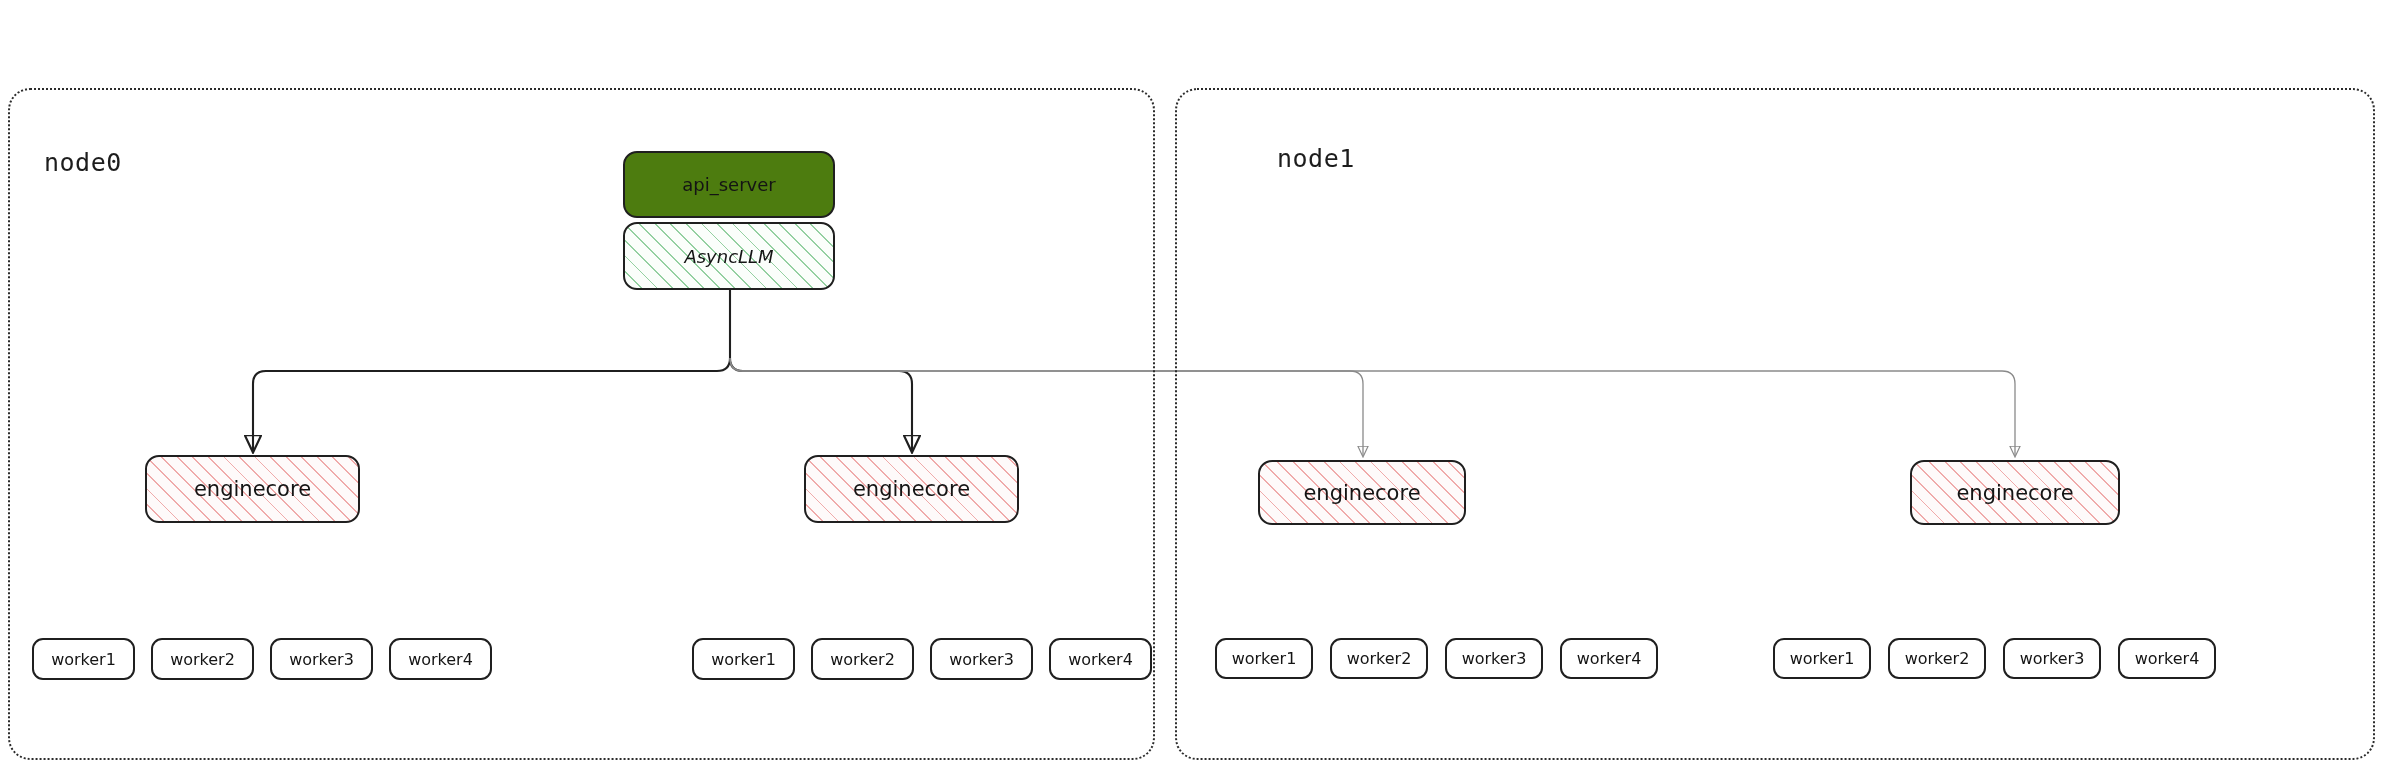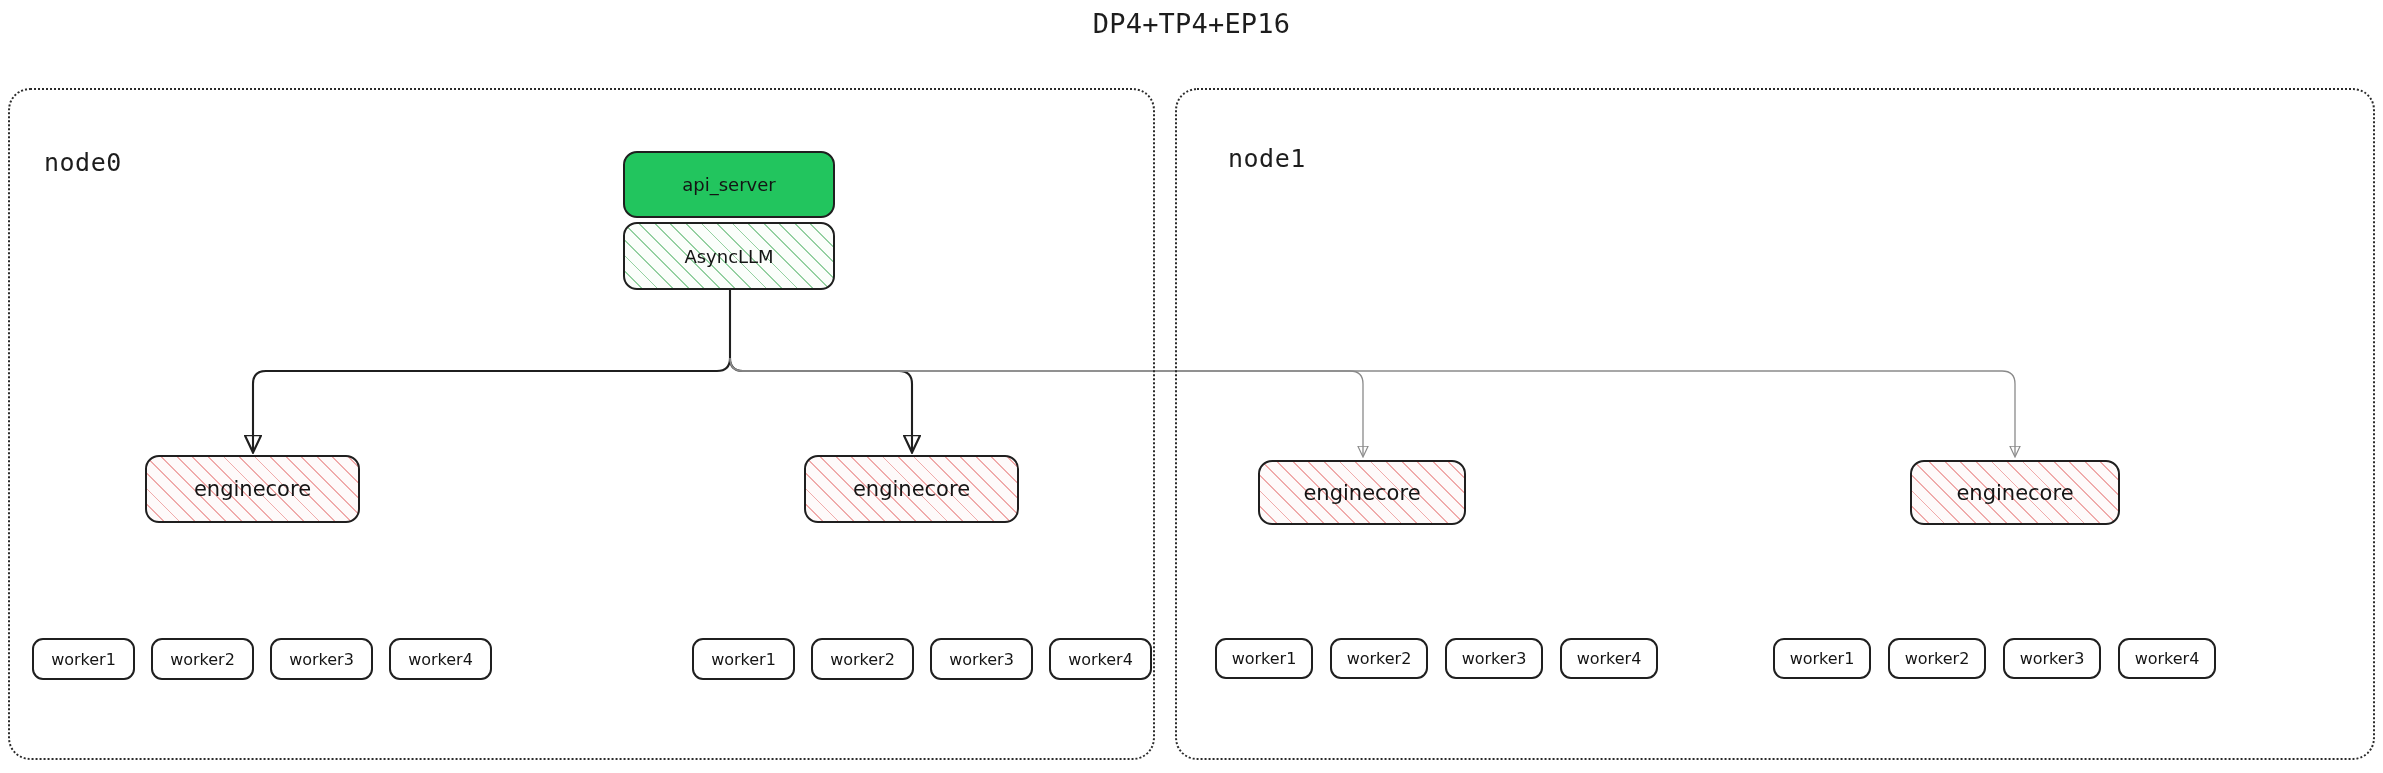--- a/index.html
+++ b/index.html
@@ -58,21 +58,21 @@
     align-items: center;
     justify-content: center;
     font-size: 18px;
     color: #141414;
     background: #ffffff;
     white-space: nowrap;
   }
 
   .box-api {
     border-radius: 14px;
-    background: #22c55e;
+    background: #4d7c0f;
   }
   .box-async {
     border-radius: 14px;
     background:
       repeating-linear-gradient(
         45deg,
         rgba(130, 200, 145, 0.85) 0px,
         rgba(130, 200, 145, 0.85) 1.3px,
         rgba(255,255,255,0) 1.3px,
         rgba(255,255,255,0) 11px
@@ -107,21 +107,20 @@
     width: 2383px;
     height: 773px;
     pointer-events: none;
   }
 </style>
 </head>
 <body>
 
 <div id="canvas">
 
-  <div class="diagram-title">DP4+TP4+EP16</div>
 
   <svg id="edges" viewBox="0 0 2383 773" xmlns="http://www.w3.org/2000/svg">
     <defs>
       <marker id="ah-dark" viewBox="0 0 12 12" refX="10" refY="6" markerWidth="9" markerHeight="9" orient="auto-start-reverse">
         <path d="M 0 0.8 L 11 6 L 0 11.2 z" fill="none" stroke="#1f1f1f" stroke-width="1.4"></path>
       </marker>
       <marker id="ah-light" viewBox="0 0 12 12" refX="10" refY="6" markerWidth="9" markerHeight="9" orient="auto-start-reverse">
         <path d="M 0 0.8 L 11 6 L 0 11.2 z" fill="none" stroke="#8a8a8a" stroke-width="1.2"></path>
       </marker>
     </defs>
@@ -131,33 +130,33 @@
         <path d="M 730 358 Q 730 371 743 371 L 899 371 Q 912 371 912 384 L 912 451" fill="none" stroke="#1f1f1f" stroke-width="2.1" marker-end="url(#ah-dark)"></path>
         <path d="M 730 358 Q 730 371 743 371 L 1350 371 Q 1363 371 1363 384 L 1363 456" fill="none" stroke="#8a8a8a" stroke-width="1.3" marker-end="url(#ah-light)"></path>
         <path d="M 730 358 Q 730 371 743 371 L 2002 371 Q 2015 371 2015 384 L 2015 456" fill="none" stroke="#8a8a8a" stroke-width="1.3" marker-end="url(#ah-light)"></path>
       </g>
   </svg>
 
   <div id="node-layer">
       <div class="node-container" style="left: 8px; top: 88px; width: 1147px; height: 672px;"></div>
       <div class="node-label" style="left: 44px; top: 132px;">node0</div>
       <div class="box box-api" style="left: 623px; top: 151px; width: 212px; height: 67px;">api_server</div>
-      <div class="box box-async" style="left: 623px; top: 222px; width: 212px; height: 68px;">AsyncLLM</div>
+      <div class="box box-async" style="left: 623px; top: 222px; width: 212px; height: 68px; font-style: italic;">AsyncLLM</div>
       <div class="box box-engine" style="left: 145px; top: 455px; width: 215px; height: 68px;">enginecore</div>
       <div class="box box-engine" style="left: 804px; top: 455px; width: 215px; height: 68px;">enginecore</div>
       <div class="box box-worker" style="left: 32px; top: 638px; width: 103px; height: 42px;">worker1</div>
       <div class="box box-worker" style="left: 151px; top: 638px; width: 103px; height: 42px;">worker2</div>
       <div class="box box-worker" style="left: 270px; top: 638px; width: 103px; height: 42px;">worker3</div>
       <div class="box box-worker" style="left: 389px; top: 638px; width: 103px; height: 42px;">worker4</div>
       <div class="box box-worker" style="left: 692px; top: 638px; width: 103px; height: 42px;">worker1</div>
       <div class="box box-worker" style="left: 811px; top: 638px; width: 103px; height: 42px;">worker2</div>
       <div class="box box-worker" style="left: 930px; top: 638px; width: 103px; height: 42px;">worker3</div>
       <div class="box box-worker" style="left: 1049px; top: 638px; width: 103px; height: 42px;">worker4</div>
       <div class="node-container" style="left: 1175px; top: 88px; width: 1200px; height: 672px;"></div>
-      <div class="node-label" style="left: 1228px; top: 128px;">node1</div>
+      <div class="node-label" style="left: 1277px; top: 128px;">node1</div>
       <div class="box box-engine" style="left: 1258px; top: 460px; width: 208px; height: 65px;">enginecore</div>
       <div class="box box-engine" style="left: 1910px; top: 460px; width: 210px; height: 65px;">enginecore</div>
       <div class="box box-worker" style="left: 1215px; top: 638px; width: 98px; height: 41px;">worker1</div>
       <div class="box box-worker" style="left: 1330px; top: 638px; width: 98px; height: 41px;">worker2</div>
       <div class="box box-worker" style="left: 1445px; top: 638px; width: 98px; height: 41px;">worker3</div>
       <div class="box box-worker" style="left: 1560px; top: 638px; width: 98px; height: 41px;">worker4</div>
       <div class="box box-worker" style="left: 1773px; top: 638px; width: 98px; height: 41px;">worker1</div>
       <div class="box box-worker" style="left: 1888px; top: 638px; width: 98px; height: 41px;">worker2</div>
       <div class="box box-worker" style="left: 2003px; top: 638px; width: 98px; height: 41px;">worker3</div>
       <div class="box box-worker" style="left: 2118px; top: 638px; width: 98px; height: 41px;">worker4</div>

